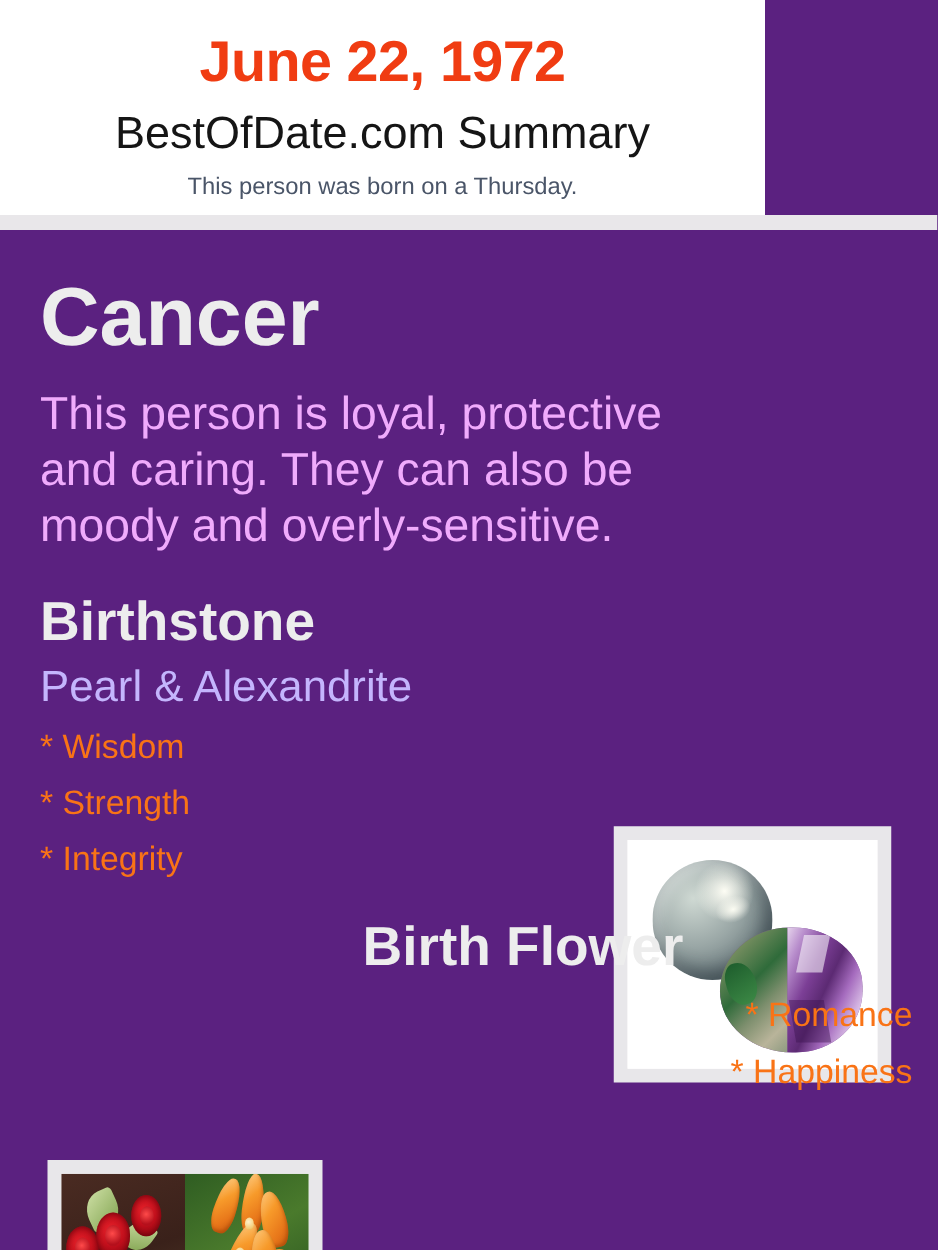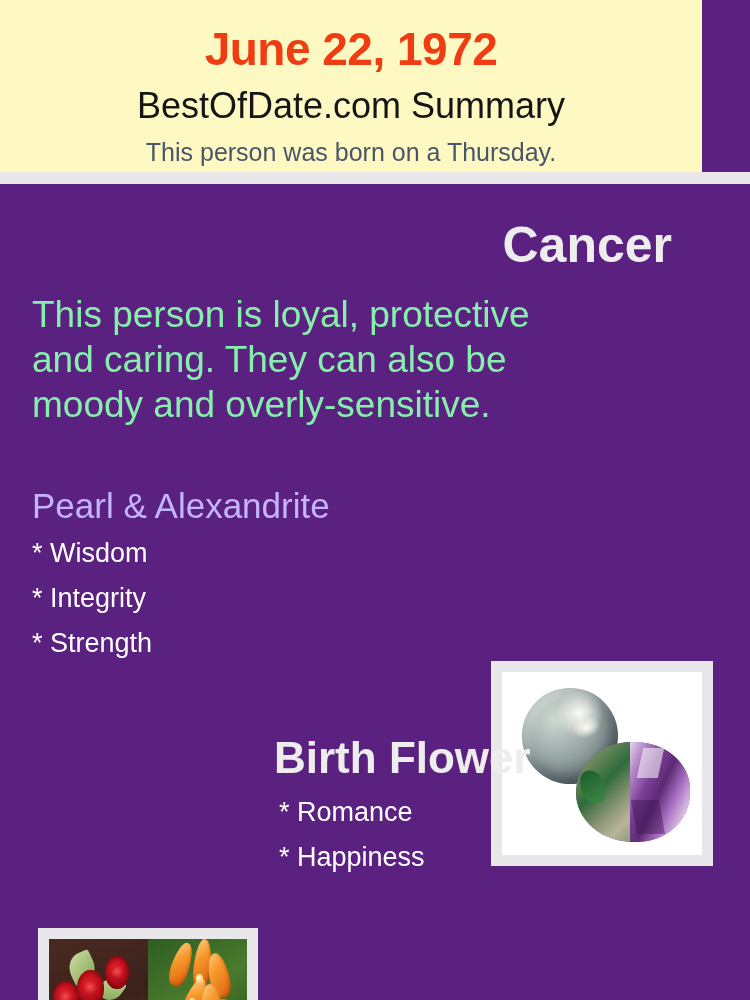--- a/index.html
+++ b/index.html
@@ -17,43 +17,43 @@
     position:relative;
     width:750px;
     height:1000px;
     background:#5B2180;
   }
 
   
   .header {
     position:absolute;
     left:0; top:0;
-    width:702px;
+    width:612px;
     height:172px;
-    background:#fef9c3;
+    background:#ffffff;
     text-align:center;
   }
   .date-title {
     color:#F03C12;
     font-size:46px;
     font-weight:bold;
     letter-spacing:-0.5px;
     line-height:1;
     padding-top:26px;
   }
   .site-summary {
     color:#151515;
     font-size:36px;
     font-weight:normal;
     line-height:1;
     padding-top:16px;
   }
   .born-line {
     color:#4A5568;
-    font-size:25px;
+    font-size:19px;
     font-weight:normal;
     line-height:1;
     padding-top:16px;
   }
   .header-divider {
     position:absolute;
     left:0; top:172px;
     width:750px; height:12px;
     background:#E9E7EA;
   }
@@ -71,35 +71,35 @@
     color:#EDEDED;
     font-weight:bold;
     line-height:1;
   }
   .sub-line {
     color:#c4b5fd;
     font-weight:normal;
     line-height:1;
   }
   .bullet {
-    color:#ffffff;
+    color:#f97316;
     font-size:27px;
     font-weight:normal;
     line-height:1;
   }
 
   
   .zodiac {
     position:absolute;
     left:32px; top:36px;
     width:640px;
   }
-  .zodiac-name { font-size:50px;text-align:right; }
+  .zodiac-name { font-size:66px; }
   .zodiac-desc {
-    color:#86efac;
+    color:#f0abfc;
     font-size:37px;
     line-height:1.22;
     margin-top:22px;
     white-space:pre-line;
   }
 
   
   .birthstone {
     position:absolute;
     left:32px; top:292px;
@@ -109,29 +109,29 @@
   .birthstone-value {
     font-size:35px;
     margin-top:12px;
   }
   .bullets { margin-top:17px; }
   .bullets .bullet { display:block; margin-bottom:18px; }
 
   
   .birthflower {
     position:absolute;
-    left:274px; top:552px;
+    left:290px; top:552px;
     width:440px;
   }
   .birthflower-title { font-size:44px; }
   .birthflower-value {
     font-size:35px;
     margin-top:12px;
   }
-  .birthflower .bullets { margin-top:19px; margin-left:5px; }
+  .birthflower .bullets { margin-top:19px; margin-left:5px;text-align:right; }
 
   
   .frame {
     position:absolute;
     background:#E8E7EA;
     padding:11px;
   }
   .frame-inner {
     width:100%;
     height:100%;
@@ -260,25 +260,26 @@
   <div class="body-area">
 
     <div class="zodiac">
       <div class="h-big zodiac-name">Cancer</div>
       <div class="zodiac-desc">This person is loyal, protective
 and caring. They can also be
 moody and overly-sensitive.</div>
     </div>
 
     <div class="birthstone">
+      <div class="h-big birthstone-title">Birthstone</div>
       <div class="sub-line birthstone-value">Pearl &amp; Alexandrite</div>
       <div class="bullets">
         <span class="bullet">* Wisdom</span>
+        <span class="bullet">* Strength</span>
         <span class="bullet">* Integrity</span>
-        <span class="bullet">* Strength</span>
       </div>
     </div>
 
     <div class="frame gem-frame">
       <div class="frame-inner">
         <div class="gem-canvas">
           <div class="pearl"></div>
           <div class="alexandrite">
             <div class="alex-left"></div>
             <div class="alex-right"></div>

